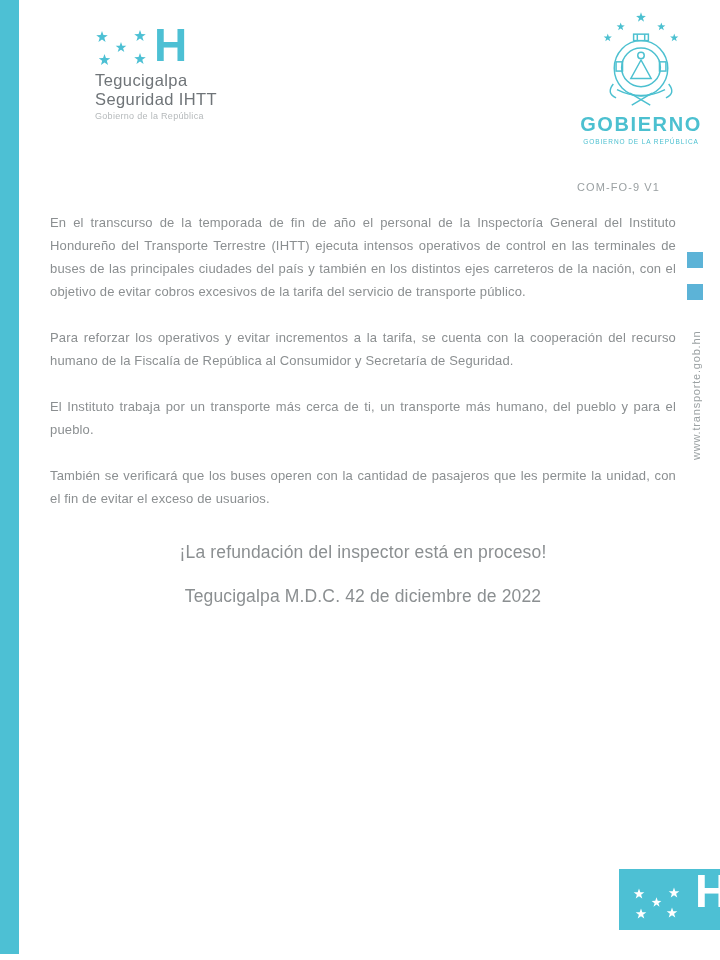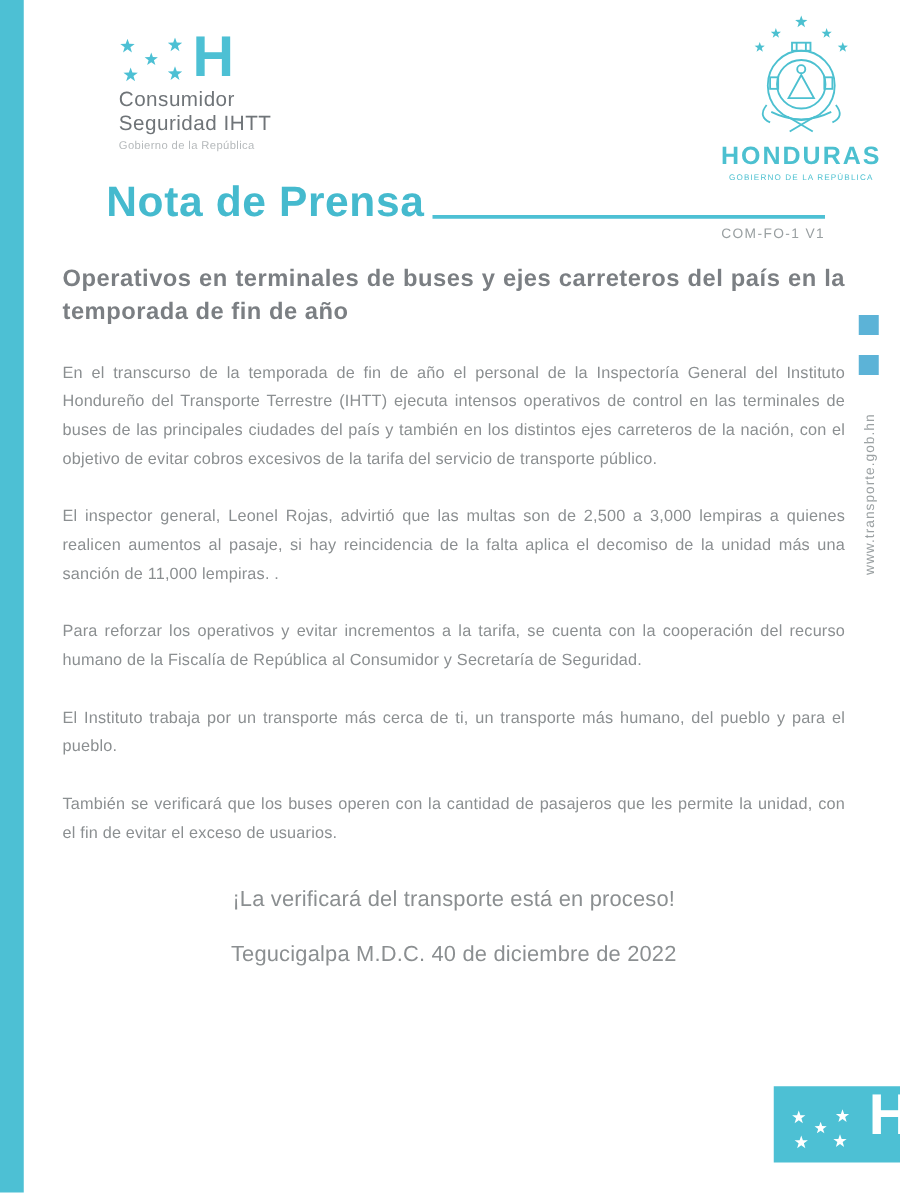--- a/index.html
+++ b/index.html
@@ -76,21 +76,21 @@
       <svg class="ihtt-stars" width="52" height="38" viewBox="0 0 52 38" fill="#4dc0d4">
         <use href="#star" x="0.5" y="0.5" width="13" height="13"></use>
         <use href="#star" x="38.5" y="-0.5" width="13" height="13"></use>
         <use href="#star" x="20" y="11.5" width="12" height="12"></use>
         <use href="#star" x="3" y="23.5" width="13" height="13"></use>
         <use href="#star" x="38.5" y="22.5" width="13" height="13"></use>
       </svg>
       <div class="ihtt-h">H</div>
     </div>
     <div class="ihtt-name">
-      <div>Consumidor</div>
+      <div>Tegucigalpa</div>
       <div>Seguridad IHTT</div>
     </div>
     <div class="ihtt-sub">Gobierno de la República</div>
   </div>
 
   <div class="hn-logo">
     <svg width="112" height="96" viewBox="0 0 120 104">
       <g fill="#4cc0d0">
         <use href="#star" x="54" y="0" width="12" height="12"></use>
         <use href="#star" x="33" y="11" width="10" height="10"></use>
@@ -108,39 +108,33 @@
         <path d="M60,52 L49,72 L71,72 Z"></path>
         <rect x="33" y="54" width="7" height="10"></rect>
         <rect x="80" y="54" width="7" height="10"></rect>
         <path d="M34,84 Q60,97 86,84"></path>
         <path d="M30,78 Q22,88 33,93"></path>
         <path d="M90,78 Q98,88 87,93"></path>
         <line x1="48" y1="88" x2="70" y2="101"></line>
         <line x1="72" y1="88" x2="50" y2="101"></line>
       </g>
     </svg>
-    <div class="hn-name">HONDURAS</div>
+    <div class="hn-name">GOBIERNO</div>
     <div class="hn-sub">GOBIERNO DE LA REPÚBLICA</div>
   </div>
 
-  <div class="title-row">
-    <span class="doc-title">Nota de Prensa</span>
-    <span class="title-rule"></span>
-  </div>
-  <div class="form-code">COM-FO-1 V1</div>
+  <div class="form-code">COM-FO-9 V1</div>
 
   <div class="content">
-    <p class="headline">Operativos en terminales de buses y ejes carreteros del país en la temporada de fin de año</p>
     <p class="para">En el transcurso de la temporada de fin de año el personal de la Inspectoría General del Instituto Hondureño del Transporte Terrestre (IHTT) ejecuta intensos operativos de control en las terminales de buses de las principales ciudades del país y también en los distintos ejes carreteros de la nación, con el objetivo de evitar cobros excesivos de la tarifa del servicio de transporte público.</p>
-    <p class="para">El inspector general, Leonel Rojas, advirtió que las multas son de 2,500 a 3,000 lempiras a quienes realicen aumentos al pasaje, si hay reincidencia de la falta aplica el decomiso de la unidad más una sanción de 11,000 lempiras. .</p>
     <p class="para">Para reforzar los operativos y evitar incrementos a la tarifa, se cuenta con la cooperación del recurso humano de la Fiscalía de República al Consumidor y Secretaría de Seguridad.</p>
     <p class="para">El Instituto trabaja por un transporte más cerca de ti, un transporte más humano, del pueblo y para el pueblo.</p>
     <p class="para">También se verificará que los buses operen con la cantidad de pasajeros que les permite la unidad, con el fin de evitar el exceso de usuarios.</p>
-    <p class="slogan">¡La verificará del transporte está en proceso!</p>
-    <p class="dateline">Tegucigalpa M.D.C. 40 de diciembre de 2022</p>
+    <p class="slogan">¡La refundación del inspector está en proceso!</p>
+    <p class="dateline">Tegucigalpa M.D.C. 42 de diciembre de 2022</p>
   </div>
 
   <div class="sq sq1"></div>
   <div class="sq sq2"></div>
   <div class="site-vert">www.transporte.gob.hn</div>
 
   <div class="footer-logo">
     <svg class="footer-stars" width="50" height="40" viewBox="0 0 50 40" fill="#ffffff">
       <use href="#star" x="1" y="6" width="12" height="12"></use>
       <use href="#star" x="36" y="5" width="12" height="12"></use>

